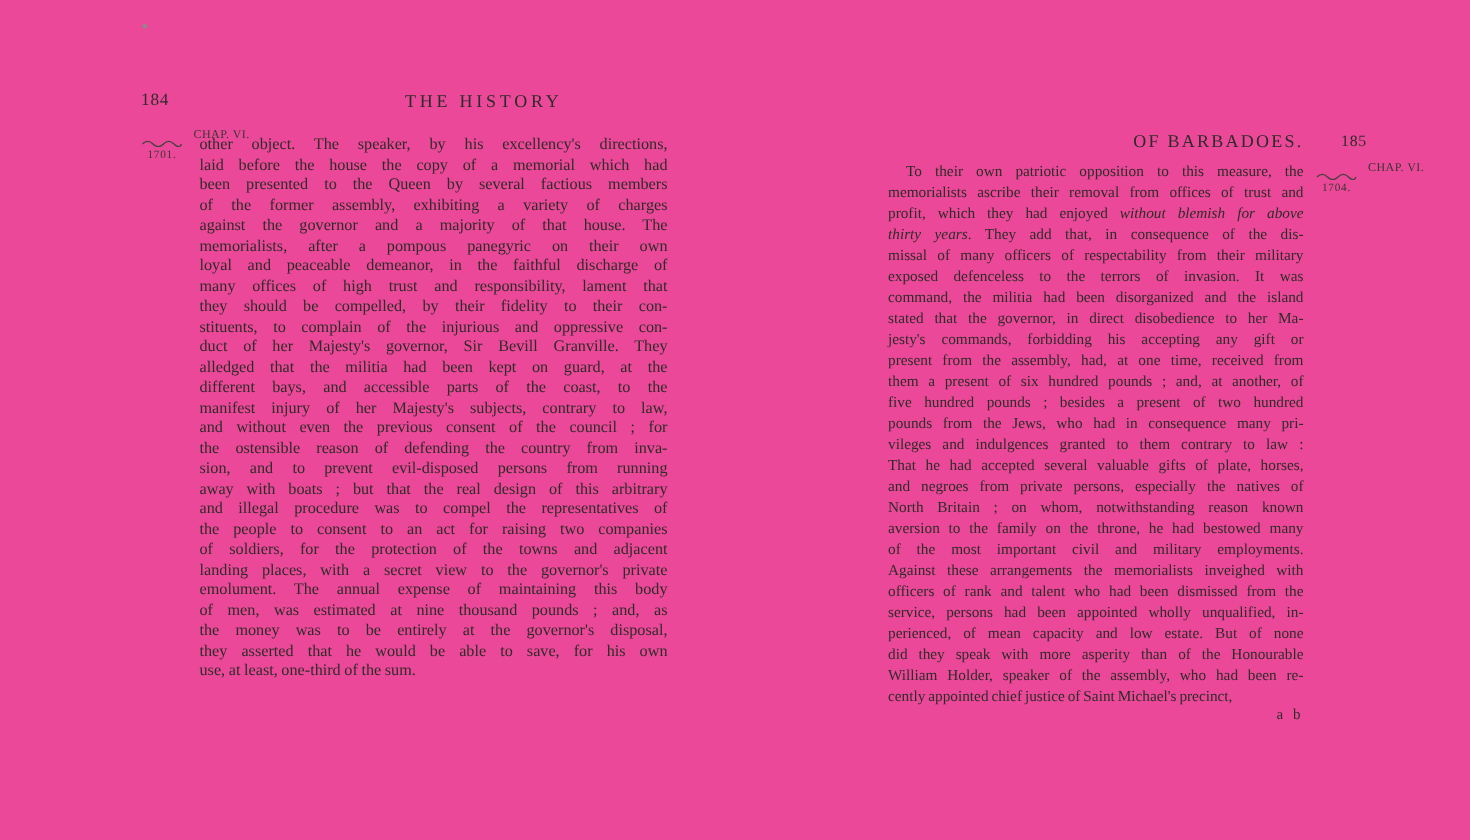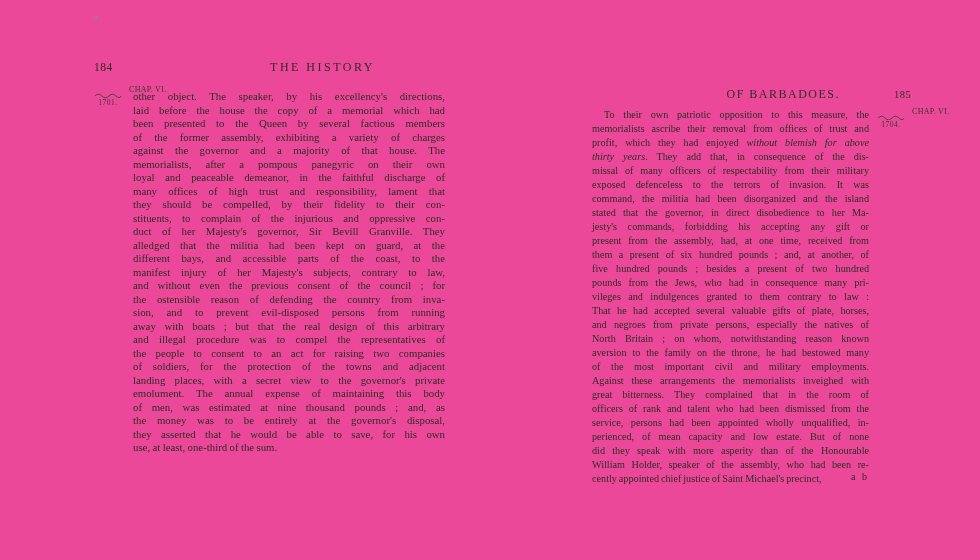--- a/index.html
+++ b/index.html
@@ -94,21 +94,21 @@
         <div class="line"><span>landing places, with a secret view to the governor's private</span></div>
         <div class="line"><span>emolument.  The annual expense of maintaining this body</span></div>
         <div class="line"><span>of men, was estimated at nine thousand pounds ; and, as</span></div>
         <div class="line"><span>the money was to be entirely at the governor's disposal,</span></div>
         <div class="line"><span>they asserted that he would be able to save, for his own</span></div>
         <div class="line"><span>use, at least, one-third of the sum.</span></div>
       </div>
   </div>
 
   <div class="page">
-    <div class="running-title" style="left:635px;top:87px;width:205px;letter-spacing:1.5px;">OF BARBADOES.</div>
+    <div class="running-title" style="left:664px;top:87px;width:205px;letter-spacing:1.5px;">OF BARBADOES.</div>
 
     <div class="pagenum" style="left:894px;top:89px;font-size:10.5px;">185</div>
 
     <div class="margin-note" style="left:868px;top:107px;">
       <div class="chap">CHAP. VI.</div>
       <svg width="28" height="5" viewBox="0 0 28 5">
         <path d="M1,3 q3.5,-3.5 7,0 t7,0 t7,0 t5,0" fill="none" stroke="#45423e" stroke-width="0.9"></path>
       </svg>
       <div class="year">1704.</div>
     </div>
@@ -127,21 +127,20 @@
         <div class="line"><span>them a present of six hundred pounds ; and, at another, of</span></div>
         <div class="line"><span>five hundred pounds ; besides a present of two hundred</span></div>
         <div class="line"><span>pounds from the Jews, who had in consequence many pri-</span></div>
         <div class="line"><span>vileges and indulgences granted to them contrary to law :</span></div>
         <div class="line"><span>That he had accepted several valuable gifts of plate, horses,</span></div>
         <div class="line"><span>and negroes from private persons, especially the natives of</span></div>
         <div class="line"><span>North Britain ; on whom, notwithstanding reason known</span></div>
         <div class="line"><span>aversion to the family on the throne, he had bestowed many</span></div>
         <div class="line"><span>of the most important civil and military employments.</span></div>
         <div class="line"><span>Against these arrangements the memorialists inveighed with</span></div>
-        <div class="line"><span>great bitterness.  They complained that in the room of</span></div>
         <div class="line"><span>officers of rank and talent who had been dismissed from the</span></div>
         <div class="line"><span>service, persons had been appointed wholly unqualified, in-</span></div>
         <div class="line"><span>perienced, of mean capacity and low estate.  But of none</span></div>
         <div class="line"><span>did they speak with more asperity than of the Honourable</span></div>
         <div class="line"><span>William Holder, speaker of the assembly, who had been re-</span></div>
         <div class="line"><span>cently appointed chief justice of Saint Michael's precinct,</span></div>
       </div>
 
     <div class="signature-mark">a b</div>
   </div>

